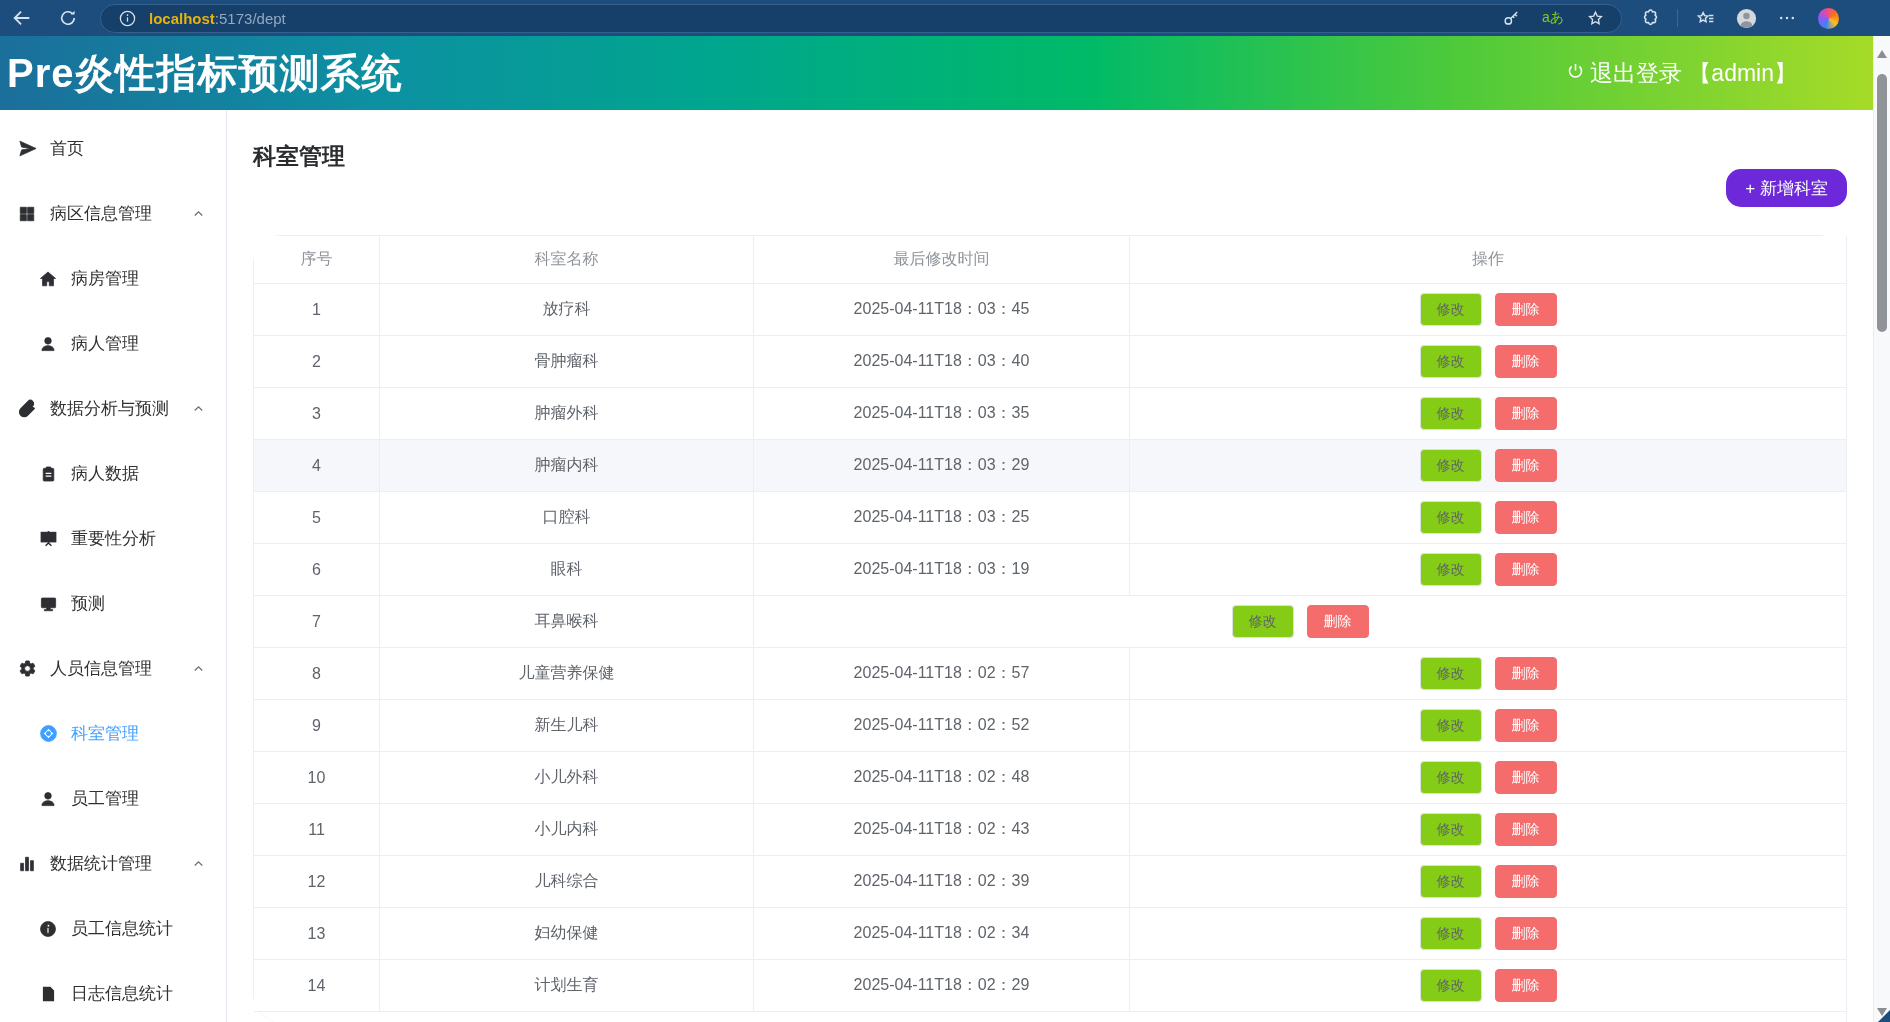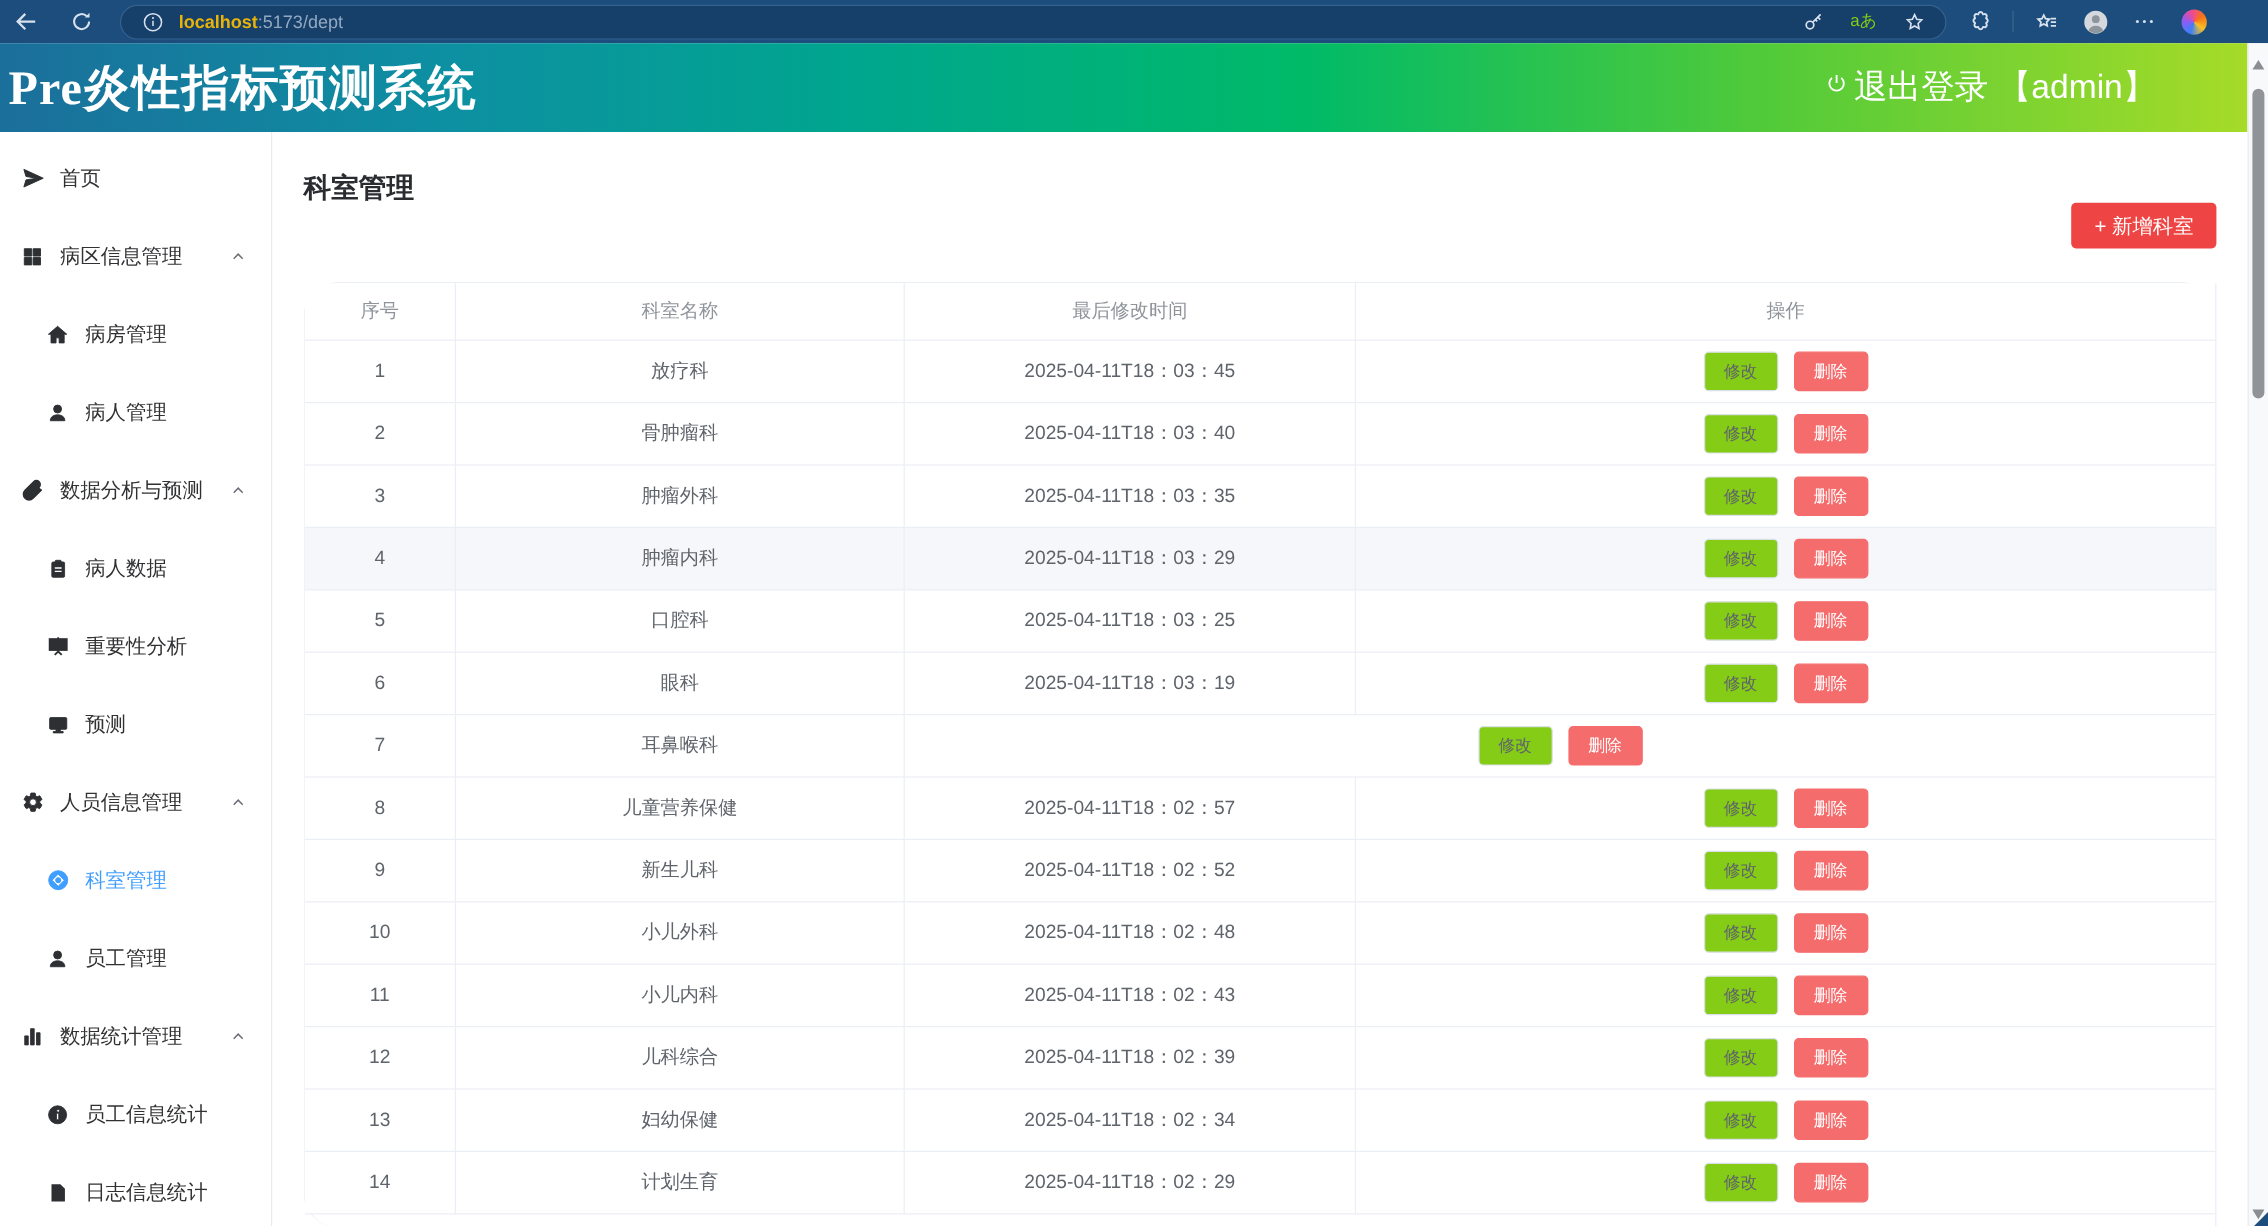--- a/index.html
+++ b/index.html
@@ -23,41 +23,41 @@
   .chrome-right { display:flex; align-items:center; gap:13px; margin-left:14px; }
   .vdiv { width:1px; height:18px; background:#3d678f; }
   .copilot-disc { width:21px; height:21px; border-radius:50%;
     background:conic-gradient(from 200deg,#3b82f6,#8b5cf6,#ec4899,#f97316,#fbbf24,#3b82f6); }
 
   
   .app-header { position:absolute; left:0; top:36px; width:1873px; height:74px;
     background:linear-gradient(90deg,#1b6f9b 0%,#0d90a2 20%,#00a68e 38%,#00ba68 58%,#4fca3a 78%,#a6db28 100%);
     color:#fff; }
   .app-title { position:absolute; left:7px; top:50%; transform:translateY(-50%);
-    font-family:Liberation Serif, serif; font-size:40px; font-weight:bold; letter-spacing:1px; white-space:nowrap; }
+    font-family:Liberation Sans, sans-serif; font-size:40px; font-weight:bold; letter-spacing:1px; white-space:nowrap; }
   .logout { position:absolute; right:76px; top:50%; transform:translateY(-50%);
-    display:flex; gap:5px; font-size:28px; cursor:pointer; white-space:nowrap; }
+    display:flex; align-items:center; gap:5px; font-size:23px; cursor:pointer; white-space:nowrap; }
   .logout svg { stroke:#fff; fill:none; }
 
   
   .sidebar { position:absolute; left:0; top:110px; width:227px; height:912px;
     background:#fff; border-right:1px solid #e4e7ed; padding-top:6px; }
   .side-item { position:relative; height:65px; display:flex; align-items:center;
     color:#303133; font-size:17px; cursor:pointer; white-space:nowrap; }
   .side-item.top { padding-left:16px; }
   .side-item.sub { padding-left:37px; }
   .side-item .ic { display:inline-flex; width:22px; justify-content:center; margin-right:12px; color:#2d2f33; }
   .side-item .ic svg { fill:currentColor; stroke:currentColor; }
   .side-item.active, .side-item.active .ic { color:#409eff; }
   .chev { position:absolute; right:20px; top:50%; transform:translateY(-50%); color:#6b6f76; display:inline-flex; }
 
   .main { position:absolute; left:227px; top:110px; width:1663px; height:912px; background:#fff; }
   .page-title { position:absolute; left:26px; top:31px; font-size:23px; font-weight:bold; color:#2a2c30; }
   .add-btn { position:absolute; right:43px; top:59px; height:38px; padding:0 19px;
-    background:#ef4444; color:#fff; border:none; border-radius:4px; font-size:17px; cursor:pointer;
+    background:#6d28d9; color:#fff; border:none; border-radius:15px; font-size:17px; cursor:pointer;
     display:flex; align-items:center; font-family:inherit; }
 
   
   .dept-table { position:absolute; left:26px; top:125px; width:1594px;
     border-top:1px solid #ebeef5; border-left:1px solid #ebeef5; font-size:16px;border-radius:29px; }
   .t-head { display:flex; height:48px; color:#8f949b; background:#fff; }
   .t-row { display:flex; height:52px; color:#5f646b; background:#fff; }
   .t-row.hl { background:#f5f7fa; }
   .cell { display:flex; align-items:center; justify-content:center;
     border-right:1px solid #ebeef5; border-bottom:1px solid #ebeef5; height:100%; }

